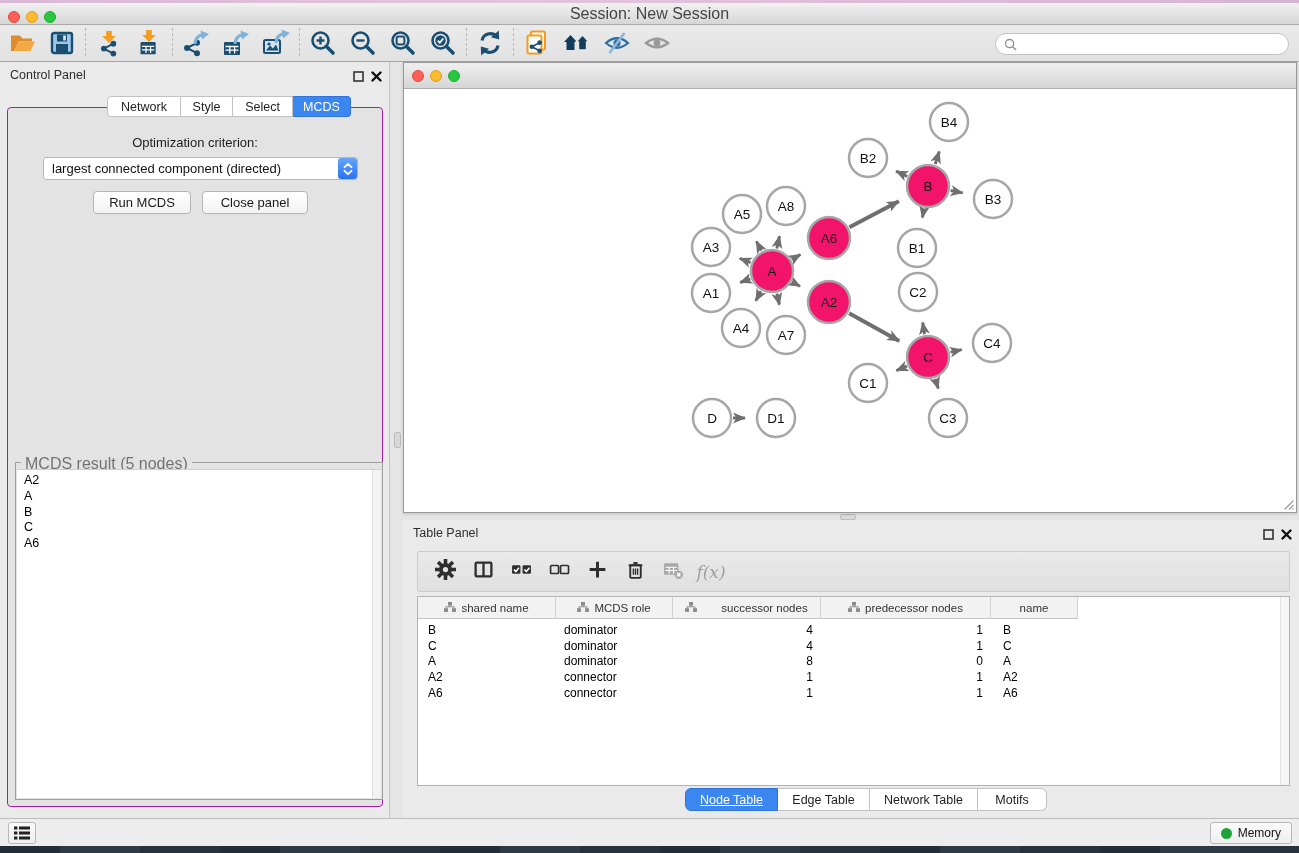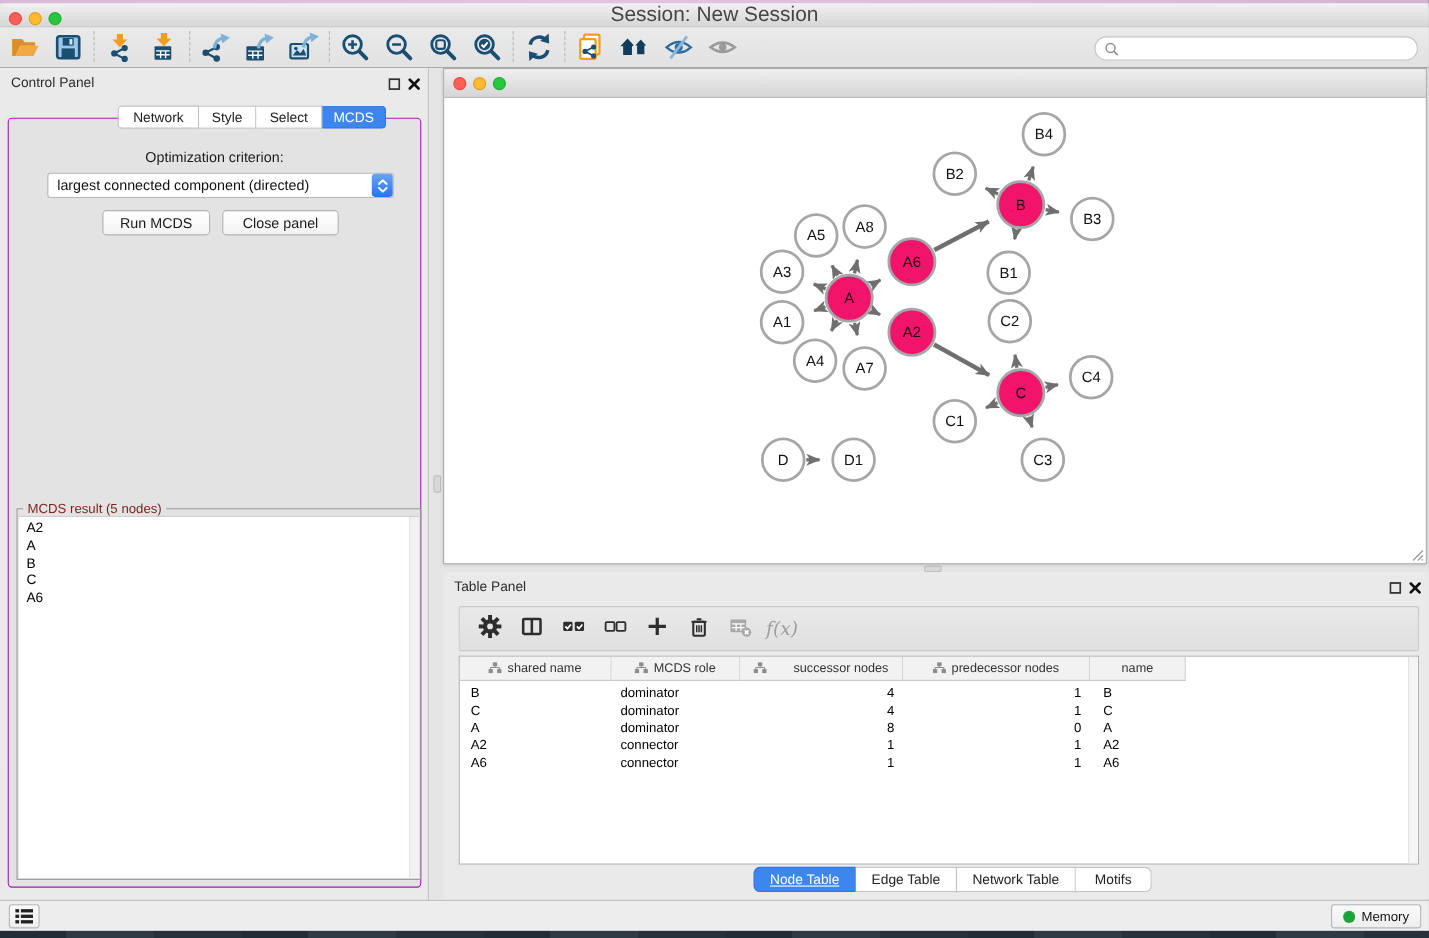--- a/index.html
+++ b/index.html
@@ -16,21 +16,21 @@
 
   
   #titlebar { position:absolute; left:0; top:0; width:1299px; height:22px;
     background:linear-gradient(#f1f1f1,#d6d6d6); border-bottom:1px solid #a9a9a9;
     border-radius:5px 5px 0 0; }
   .light { position:absolute; top:8px; width:12px; height:12px; border-radius:50%; }
   .light.red    { left:8px;  background:#fe5f57; border:1px solid #e04b42; }
   .light.yellow { left:26px; background:#febb2e; border:1px solid #de9f1e; }
   .light.green  { left:44px; background:#27c73f; border:1px solid #1fae31; }
   #win-title { position:absolute; left:0; right:0; top:0; height:22px; line-height:22px;
-    text-align:center; font-size:19px; color:#454545; }
+    text-align:center; font-size:16px; color:#454545; }
 
   
   #toolbar { position:absolute; left:0; top:22px; width:1299px; height:37px;
     background:linear-gradient(#eaeaea,#e2e2e2); border-bottom:1px solid #a6a6a6; }
   #toolbar-icons { position:absolute; left:2px; top:0; height:36px; display:flex; align-items:center; }
   .tbtn { width:40px; height:32px; display:flex; align-items:center; justify-content:center; cursor:default; }
   .tbtn svg { display:block; }
   .tsep { width:1px; height:30px; margin:0 3px;
     background-image:linear-gradient(#b9b9b9 60%, transparent 40%); background-size:1px 5px; }
   #search-wrap { position:absolute; right:10px; top:8px; width:294px; height:22px;
@@ -69,21 +69,21 @@
     background:linear-gradient(#66a5f9,#2a72f0); display:flex; align-items:center; justify-content:center; }
   .cp-button { position:absolute; top:83px; height:23px; background:linear-gradient(#ffffff,#f3f3f3);
     border:1px solid #b5b5b5; border-radius:4px; font-size:13px; color:#1a1a1a;
     font-family:"Liberation Sans",sans-serif; cursor:default; }
   #run-btn { left:85px; width:98px; }
   #closepanel-btn { left:194px; width:106px; }
 
   #mcds-groupbox { position:absolute; left:7px; top:354px; width:368px; height:338px;
     border:1px solid #9d9d9d; }
   #mcds-group-title { position:absolute; left:5px; top:-8px; background:#e3e3e3;
-    padding:0 4px; font-size:12px; color:#7f1d1d; }
+    padding:0 4px; font-size:16px; color:#737373; }
   #mcds-listbox { position:absolute; left:1px; right:1px; top:6px; bottom:1px; background:#fff;
     border-top:1px solid #cfcfcf; overflow:hidden; }
   #mcds-scroll { position:absolute; right:0; top:0; bottom:0; width:9px; background:#f2f2f2;
     border-left:1px solid #e0e0e0; }
   .mcds-item { font-size:12.5px; color:#000; line-height:15.8px; padding-left:7px; }
   #mcds-list-inner { padding-top:3px; }
 
   
   #network-window { position:absolute; left:403px; top:0px; width:894px; height:451px;
     background:#fff; border:1px solid #989898; box-shadow:0 1px 3px rgba(0,0,0,.15); }

